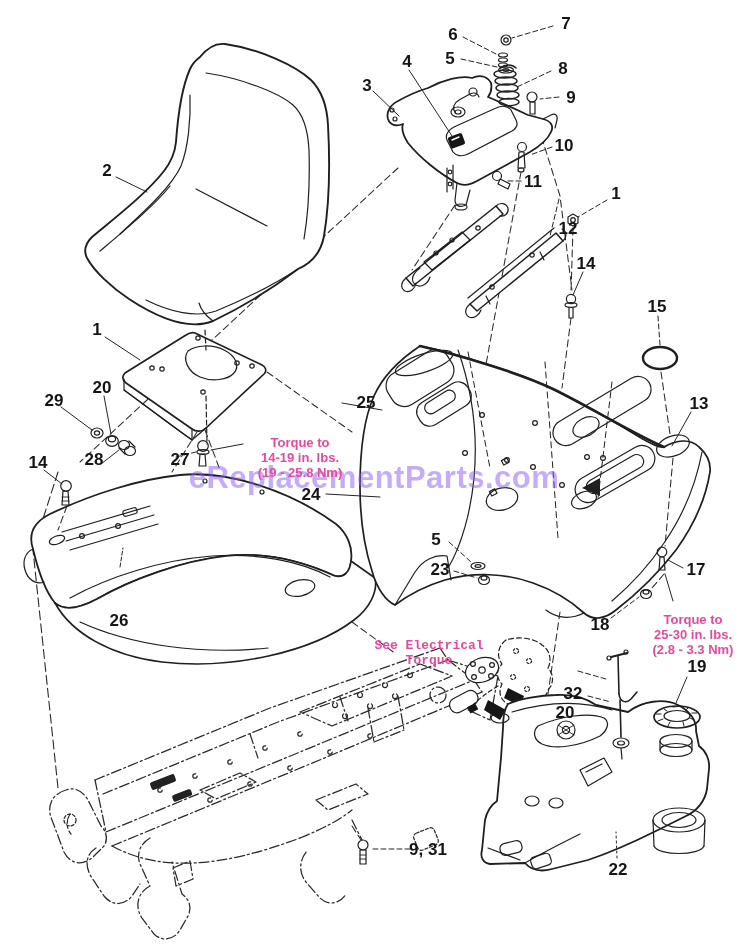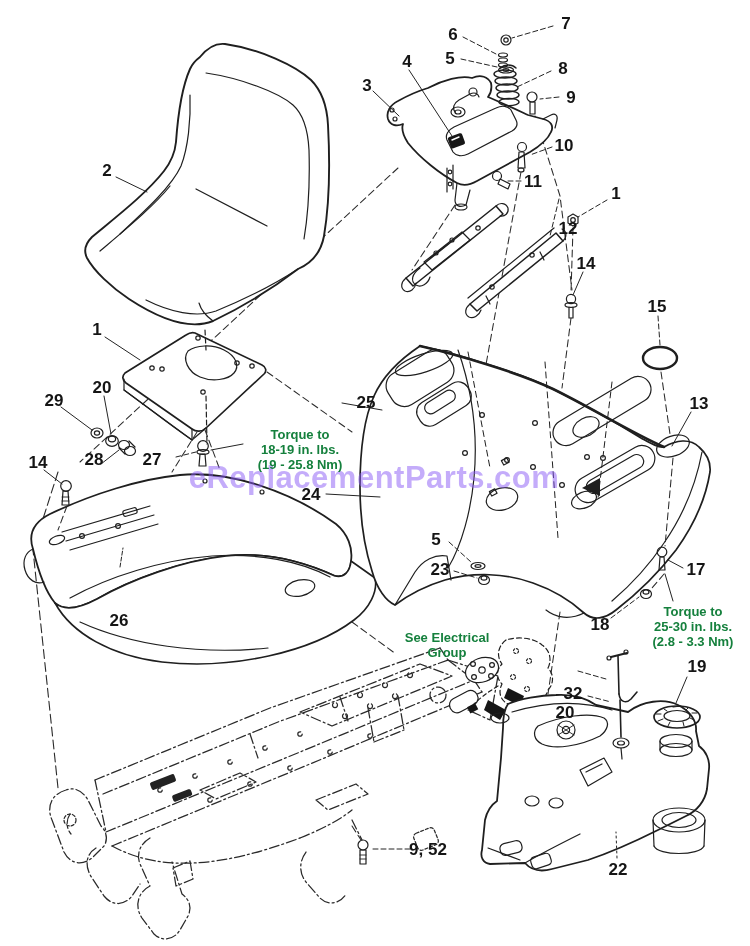--- a/index.html
+++ b/index.html
@@ -3,21 +3,21 @@
 <meta charset="utf-8">
 <style>
   html,body{margin:0;padding:0;background:#ffffff;}
   #canvas{position:relative;width:750px;height:946px;background:#ffffff;overflow:hidden;
           font-family:"Liberation Sans", sans-serif;}
   #lineart{position:absolute;left:0;top:0;}
   .callout{position:absolute;transform:translate(-50%,-50%);
            font:bold 17px/17px "Liberation Sans", sans-serif;color:#151515;
            white-space:nowrap;letter-spacing:0px;}
   .note{position:absolute;transform:translateX(-50%);text-align:center;
-        font:bold 13px/15px "Liberation Sans", sans-serif;color:#15803d;white-space:nowrap;}
+        font:bold 13px/15px "Liberation Sans", sans-serif;color:#ec4899;white-space:nowrap;margin-top:8px;}
   #watermark{position:absolute;left:374px;top:478px;transform:translate(-50%,-50%);
              font:bold 31px "Liberation Sans", sans-serif;color:#8b5cf6;opacity:0.5;
              letter-spacing:0.5px;white-space:nowrap;pointer-events:none;z-index:5;}
   #callout-layer div{z-index:6;}
   .note{z-index:6;}
 </style>
 </head>
 <body>
 
 <div id="canvas">
@@ -441,33 +441,33 @@
     <path d="M 617,858 L 616,832" stroke-dasharray="2 3"></path>
     <path d="M 410,849 L 372,849" stroke-dasharray="5 3"></path>
     <path d="M 673,601 L 665,574"></path>
   </g>
 </svg>
 
 <div id="watermark">eReplacementParts.com</div>
 
 <div class="note" style="left:300px;top:427px;">
   <div>Torque to</div>
-  <div>18-19 in. lbs.</div>
+  <div>14-19 in. lbs.</div>
   <div>(19 - 25.8 Nm)</div>
 </div>
 
 <div class="note" style="left:693px;top:604px;">
   <div>Torque to</div>
   <div>25-30 in. lbs.</div>
   <div>(2.8 - 3.3 Nm)</div>
 </div>
 
-<div class="note" style="left:447px;top:630px;">
+<div class="note" style="left:429px;top:630px;font-family:Liberation Mono, monospace;">
   <div>See Electrical</div>
-  <div>Group</div>
+  <div>Torque</div>
 </div>
 
 <div id="callout-layer">
       <div class="callout" style="left: 566px; top: 23px;">7</div>
       <div class="callout" style="left: 453px; top: 34px;">6</div>
       <div class="callout" style="left: 450px; top: 58px;">5</div>
       <div class="callout" style="left: 407px; top: 61px;">4</div>
       <div class="callout" style="left: 367px; top: 85px;">3</div>
       <div class="callout" style="left: 563px; top: 68px;">8</div>
       <div class="callout" style="left: 571px; top: 97px;">9</div>
@@ -477,28 +477,28 @@
       <div class="callout" style="left: 616px; top: 193px;">1</div>
       <div class="callout" style="left: 586px; top: 263px;">14</div>
       <div class="callout" style="left: 657px; top: 306px;">15</div>
       <div class="callout" style="left: 699px; top: 403px;">13</div>
       <div class="callout" style="left: 107px; top: 170px;">2</div>
       <div class="callout" style="left: 97px; top: 329px;">1</div>
       <div class="callout" style="left: 102px; top: 387px;">20</div>
       <div class="callout" style="left: 54px; top: 400px;">29</div>
       <div class="callout" style="left: 94px; top: 459px;">28</div>
       <div class="callout" style="left: 38px; top: 462px;">14</div>
-      <div class="callout" style="left: 152px; top: 459px; text-align: center;">27</div>
+      <div class="callout" style="left: 180px; top: 459px; text-align: center;">27</div>
       <div class="callout" style="left: 119px; top: 576px; margin-top: 44px;">26</div>
       <div class="callout" style="left: 328px; top: 402px; margin-left: 38px;">25</div>
       <div class="callout" style="left: 311px; top: 494px;">24</div>
       <div class="callout" style="left: 436px; top: 539px;">5</div>
       <div class="callout" style="left: 440px; top: 569px;">23</div>
       <div class="callout" style="left: 696px; top: 569px;">17</div>
       <div class="callout" style="left: 600px; top: 624px;">18</div>
       <div class="callout" style="left: 697px; top: 666px;">19</div>
       <div class="callout" style="left: 565px; top: 668px; margin-top: 44px;">20</div>
       <div class="callout" style="left: 573px; top: 693px;">32</div>
       <div class="callout" style="left: 618px; top: 869px;">22</div>
-      <div class="callout" style="left: 428px; top: 849px;">9, 52</div>
+      <div class="callout" style="left: 428px; top: 849px;">9, 31</div>
     </div>
 
 </div>
 
 </body></html>

